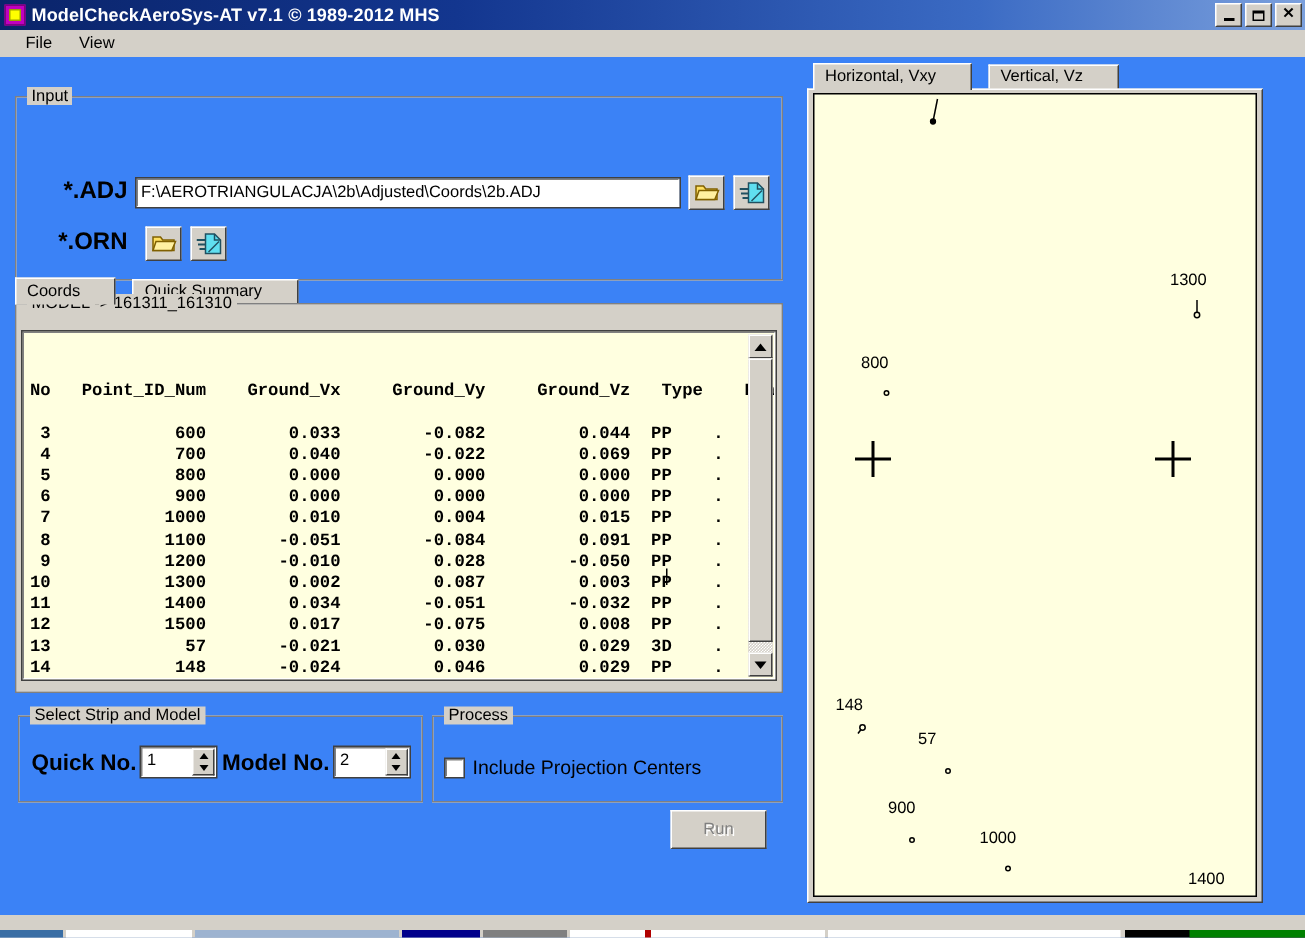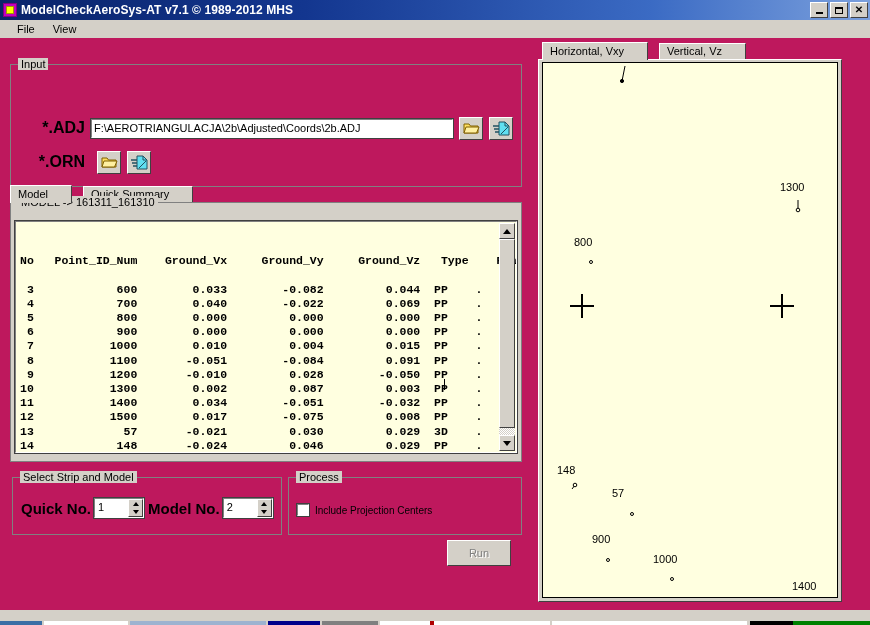--- a/index.html
+++ b/index.html
@@ -3,21 +3,21 @@
 <meta charset="utf-8">
 <style>
   html,body{margin:0;padding:0;}
   body{
     width:870px;height:625px;overflow:hidden;
     background:#d4d0c8;
     font-family:"Liberation Sans", sans-serif;
     font-size:11px;color:#000;
     -webkit-font-smoothing:none;
   }
-  .app{position:absolute;left:0;top:0;width:870px;height:610px;background:#be185d;}
+  .app{position:absolute;left:0;top:0;width:870px;height:610px;background:#3b82f6;}
 
   
   .titlebar{
     position:absolute;left:0;top:0;width:870px;height:20px;
     background:linear-gradient(to right,#0a246a 0%,#13368f 35%,#3b6bc4 75%,#7ba0dd 100%);
     display:flex;align-items:center;
   }
   .title-icon{
     width:14px;height:14px;margin-left:3px;margin-right:4px;
     background:#c000c0;border:1px solid #800080;position:relative;box-sizing:border-box;
@@ -228,21 +228,21 @@
           <path d="M6 1h6l4 4v9H6z" fill="#60dff0" stroke="#205060" stroke-width="1"></path>
           <path d="M12 1v4h4" fill="none" stroke="#205060" stroke-width="1"></path>
           <path d="M0 5h6M1 8h5M2 11h4" stroke="#205060" stroke-width="1.4"></path>
           <path d="M8 13l7-7" stroke="#205060" stroke-width="1"></path>
         </svg>
       </div>
     </div>
   </div>
 
   <div class="tabstrip">
-    <div class="tab active">Model</div>
+    <div class="tab active">Coords</div>
     <div class="tab">Quick Summary</div>
   </div>
 
   <div class="group" id="modelGroup">
     <div class="group-inner"></div>
     <div class="glabel">MODEL -&gt; 161311_161310</div>
 
     <div class="listbox">
       <div class="grid">
         <span class="hdr">No   Point_ID_Num    Ground_Vx     Ground_Vy     Ground_Vz   Type    Flag</span><span id="gridRows"> 3            600        0.033        -0.082         0.044  PP    .     .     .
@@ -309,21 +309,21 @@
       </span>
     </div>
   </div>
 
   <div class="group" id="processGroup">
     <div class="group-inner"></div>
     <div class="glabel">Process</div>
 
     <div style="position:absolute;left:8px;top:26px;display:flex;align-items:center;">
       <span class="chk"></span>
-      <span style="margin-left:6px;font-size:10px;">Include Projection Centers</span>
+      <span style="margin-left:6px;font-size:13px;">Include Projection Centers</span>
     </div>
 
     <div class="runbtn">Run</div>
   </div>
 
   <div class="rtabstrip">
     <div class="tab active">Horizontal, Vxy</div>
     <div class="tab">Vertical, Vz</div>
   </div>
 

